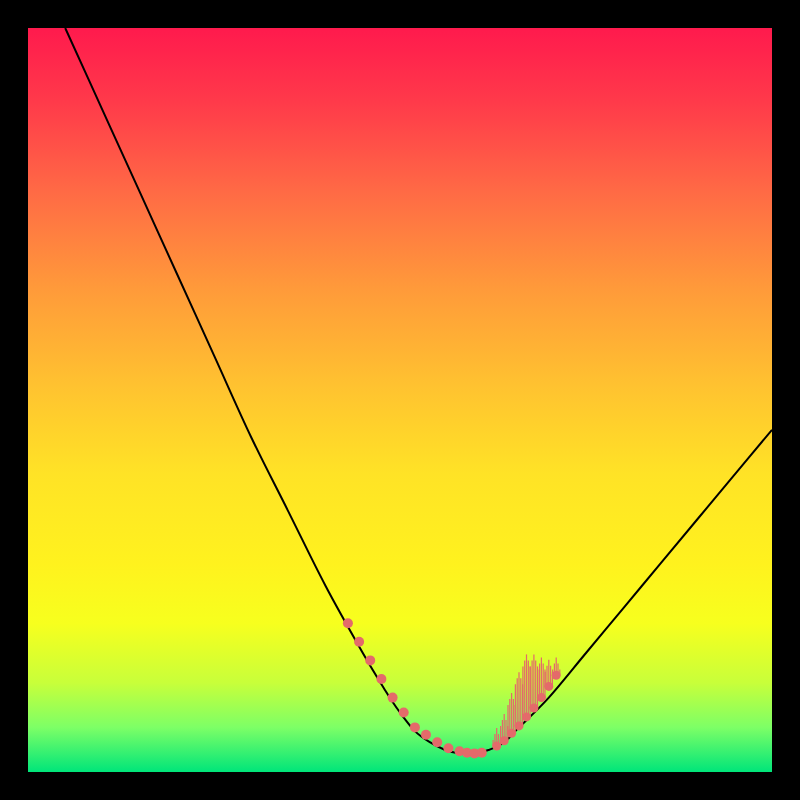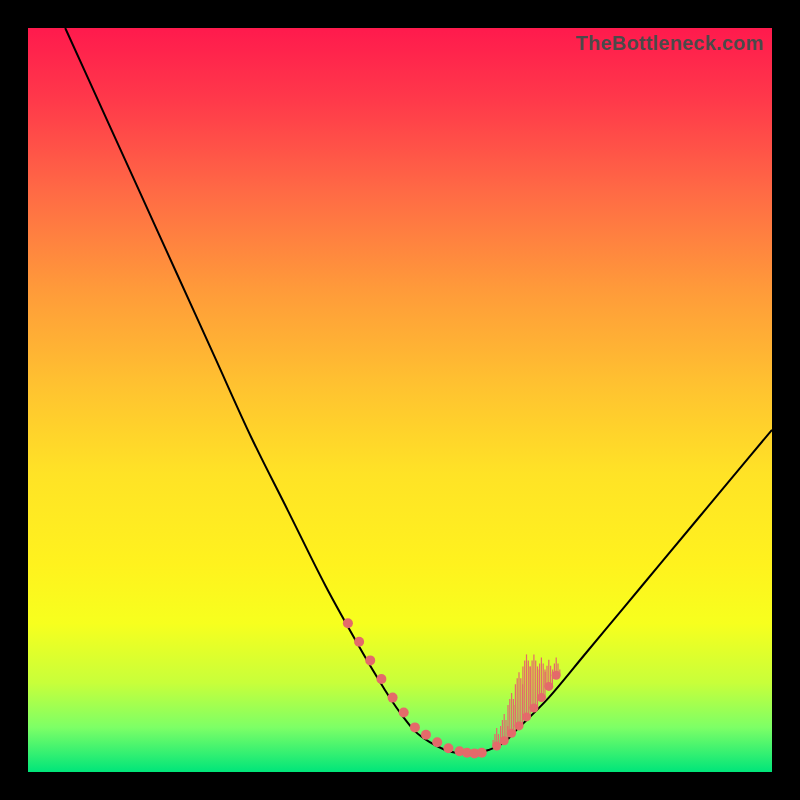--- a/index.html
+++ b/index.html
@@ -58,21 +58,20 @@
   }
   .spike {
     stroke: #e46a6a;
     stroke-width: 1.2;
   }
 </style>
 </head>
 <body>
 
 <div class="frame">
-  <div class="watermark">TheBottleneck.com</div>
   <svg class="plot" viewBox="0 0 744 744" preserveAspectRatio="none">
     <path id="curve-path" class="curve" d="M 37.2 0.0 C 43.4 13.6 62.0 54.6 74.4 81.8 C 86.8 109.1 99.2 136.4 111.6 163.7 C 124.0 191.0 136.4 218.2 148.8 245.5 C 161.2 272.8 173.6 300.1 186.0 327.4 C 198.4 354.6 210.8 383.2 223.2 409.2 C 235.6 435.2 248.0 458.8 260.4 483.6 C 272.8 508.4 285.2 534.4 297.6 558.0 C 310.0 581.6 324.9 607.6 334.8 625.0 C 344.7 642.3 350.9 652.2 357.1 662.2 C 363.3 672.1 367.0 677.7 372.0 684.5 C 377.0 691.3 381.9 698.1 386.9 703.1 C 391.8 708.0 396.8 711.1 401.8 714.2 C 406.7 717.3 411.7 719.8 416.6 721.7 C 421.6 723.5 426.6 724.8 431.5 725.4 C 436.5 726.0 441.4 726.0 446.4 725.4 C 451.4 724.8 456.3 723.5 461.3 721.7 C 466.2 719.8 471.2 718.0 476.2 714.2 C 481.1 710.5 483.6 706.8 491.0 699.4 C 498.5 691.9 509.6 682.0 520.8 669.6 C 532.0 657.2 545.6 639.8 558.0 625.0 C 570.4 610.1 582.8 595.2 595.2 580.3 C 607.6 565.4 620.0 550.6 632.4 535.7 C 644.8 520.8 657.2 505.9 669.6 491.0 C 682.0 476.2 694.4 461.3 706.8 446.4 C 719.2 431.5 737.8 409.2 744.0 401.8 "></path>
     <g id="markers-left">
         <circle cx="319.9" cy="595.2" r="5" class="dot"></circle>
         <circle cx="331.1" cy="613.8" r="5" class="dot"></circle>
         <circle cx="342.2" cy="632.4" r="5" class="dot"></circle>
         <circle cx="353.4" cy="651.0" r="5" class="dot"></circle>
         <circle cx="364.6" cy="669.6" r="5" class="dot"></circle>
         <circle cx="375.7" cy="684.5" r="5" class="dot"></circle>
         <circle cx="386.9" cy="699.4" r="5" class="dot"></circle>

